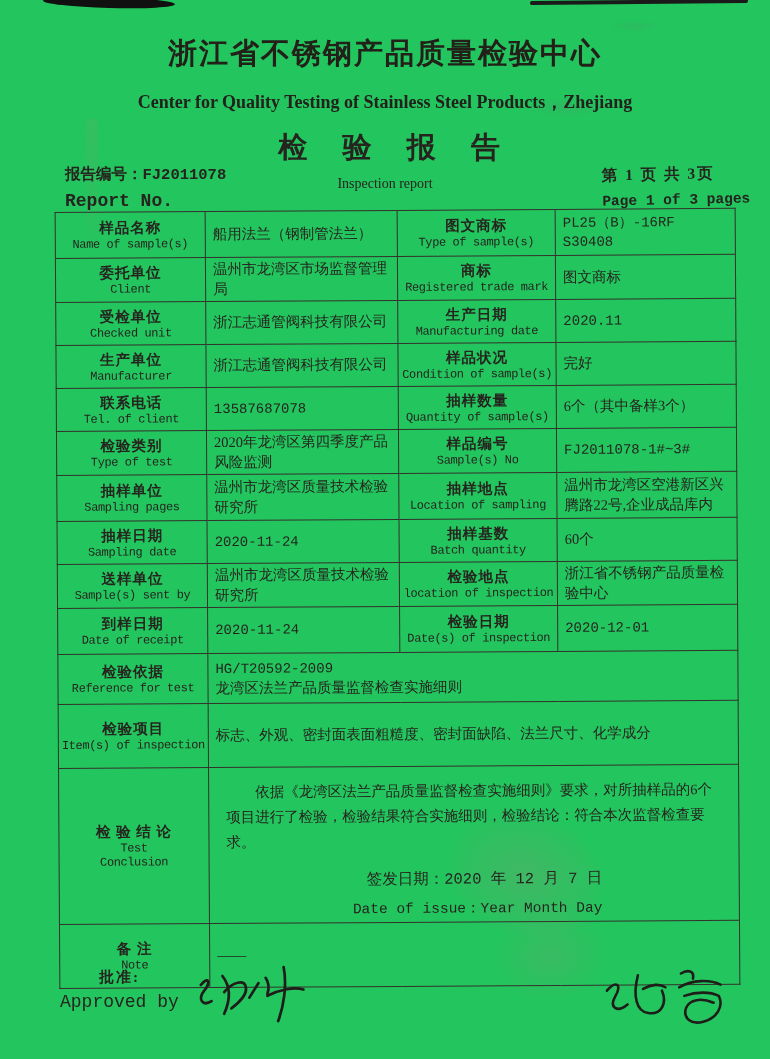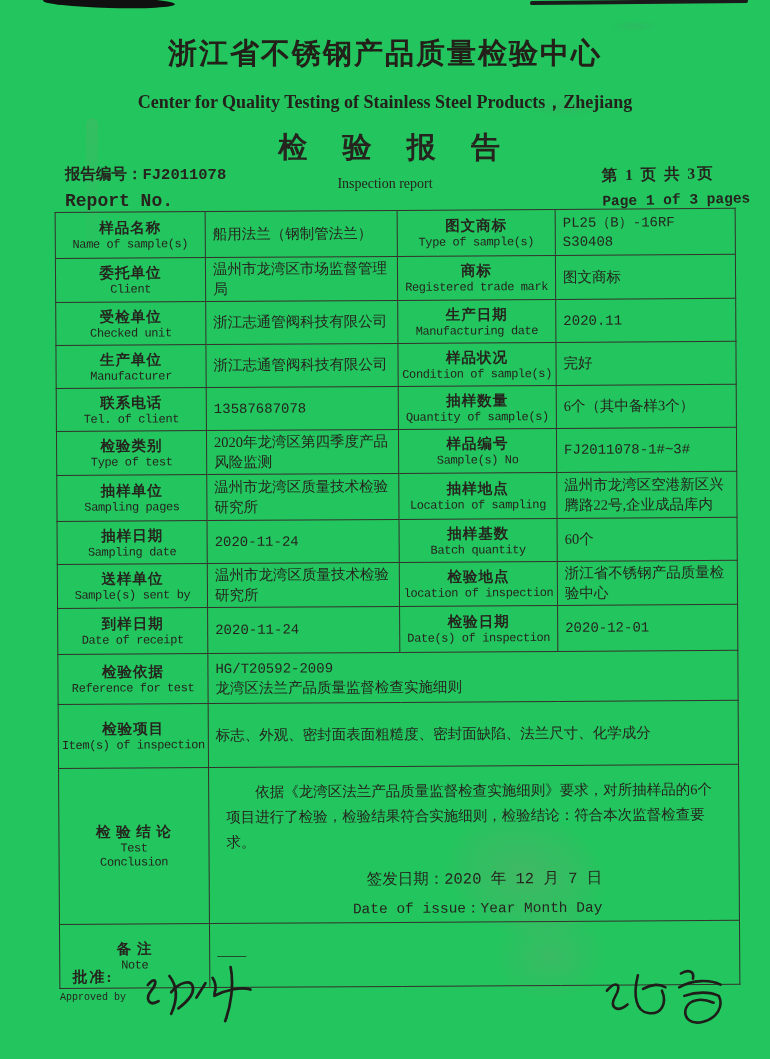--- a/index.html
+++ b/index.html
@@ -53,21 +53,21 @@
   .conc-lab .en { display:block; margin-top:0; }
   td.conc-val { vertical-align:top; }
   .conc-body { padding:10px 12px 0 10px; font-size:14.5px; line-height:1.7; text-indent:2em; }
   .conc-date { margin:16px 0 0 150px; }
   .conc-date .cn-line { font-size:15.5px; }
   .conc-date .en-line { margin:9px 0 0 -14px; font-size:14.5px; }
   
   .sign-row { position:absolute; top:968px; left:60px; right:22px; display:flex; justify-content:space-between; }
   .sig-group { display:flex; align-items:flex-start; }
   .sig-labels .cn { font-size:15px; font-weight:bold; letter-spacing:2px;text-align:center; }
-  .sig-labels .en { margin-top:5px; font-size:10px; }
+  .sig-labels .en { margin-top:5px; font-size:18px; }
   .sig-svg { margin-left:4px; margin-top:-10px; }
   .sig-svg path { fill:none; stroke:#1f1d1a; stroke-width:3; stroke-linecap:round; stroke-linejoin:round; }
 </style>
 </head>
 <body>
 
 <div class="page">
 
   <div class="mark-tl"></div>
   <div class="mark-tr"></div>

